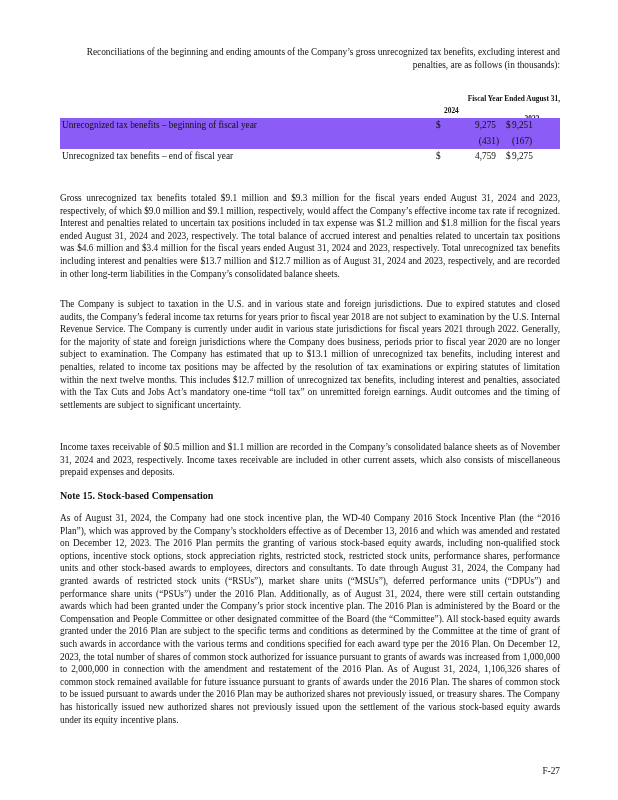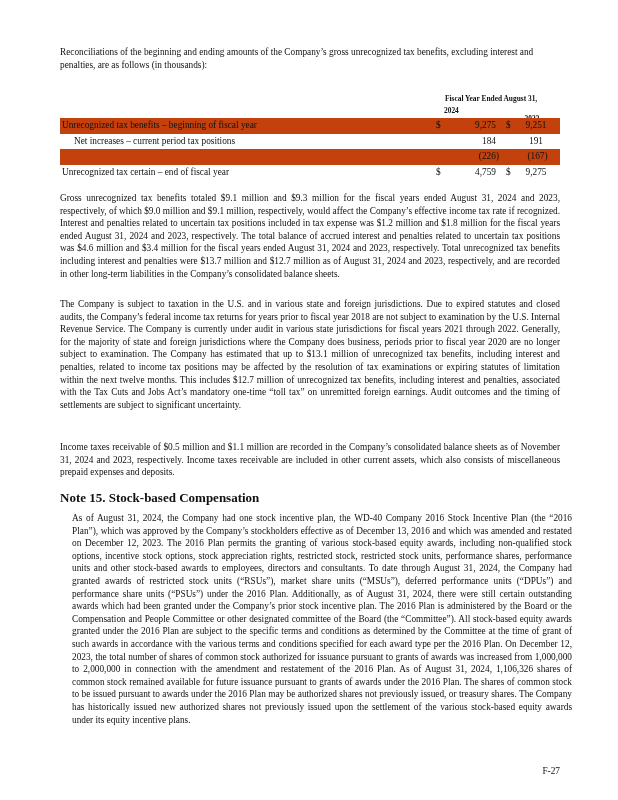--- a/index.html
+++ b/index.html
@@ -3,41 +3,41 @@
 <meta charset="utf-8">
 <style>
   html, body { margin: 0; padding: 0; background: #ffffff; }
   body {
     width: 618px; height: 800px; position: relative; overflow: hidden;
     font-family: "Liberation Serif", "DejaVu Serif", serif;
     color: #111111;
   }
   .page { position: absolute; left: 60px; top: 0; width: 500px; }
   p { margin: 0; font-size: 9.3px; line-height: 12.6px; text-align: justify; }
-  .intro { position: absolute; top: 46px; left: 0; width: 500px; text-align: left; }
+  .intro { position: absolute; top: 46px; left: 0; width: 500px; text-align: right; }
   .tbl { position: absolute; top: 92px; left: 0; width: 500px; }
   .tbl-hdr { position: relative; height: 26px; font-size: 7.4px; font-weight: bold; }
-  .tbl-hdr .span { position: absolute; left: 385px; top: 2px; width: 115px; text-align: left; }
+  .tbl-hdr .span { position: absolute; left: 385px; top: 2px; width: 115px; text-align: right; }
   .tbl-hdr .y1 { position: absolute; left: 384px; top: 14px; width: 44px; }
   .tbl-hdr .y2 { position: absolute; left: 450px; top: 22px; width: 44px; text-align: center; }
   .row { position: relative; height: 15.5px; font-size: 9.3px; line-height: 15.5px; }
-  .row.shade { background: #c2410c; }
+  .row.shade { background: #8b5cf6; }
   .row .label { position: absolute; left: 2px; }
   .row.indent .label { left: 14px; }
   .row .cur1 { position: absolute; left: 376px; }
   .row .v1 { position: absolute; left: 390px; width: 46px; text-align: right; }
   .row .cur2 { position: absolute; left: 446px; }
-  .row .v2 { position: absolute; left: 452px; width: 48px; text-align: center; }
+  .row .v2 { position: absolute; left: 452px; width: 48px; text-align: left; }
   .row .v1.neg { width: 49px; }
   .row .v2.neg { width: 51px; }
   .p1 { position: absolute; top: 192px; left: 0; width: 500px; }
   .p2 { position: absolute; top: 298px; left: 0; width: 500px; }
   .p3 { position: absolute; top: 441px; left: 0; width: 500px; }
-  .h15 { position: absolute; top: 490px; left: 0; font-size: 13px; font-weight: bold; }
-  .p4 { position: absolute; top: 512px; left: 12px; width: 500px; }
+  .h15 { position: absolute; top: 490px; left: 0; font-size: 10px; font-weight: bold; }
+  .p4 { position: absolute; top: 512px; left: 0; width: 500px; }
   .footer { position: absolute; top: 766px; left: 0; width: 500px; text-align: right; font-size: 9.3px; }
 </style>
 </head>
 <body>
 
 <div class="page">
   <p class="intro">Reconciliations of the beginning and ending amounts of the Company’s gross unrecognized tax benefits, excluding interest and penalties, are as follows (in thousands):</p>
 
   <div class="tbl">
     <div class="tbl-hdr">
@@ -47,33 +47,28 @@
     </div>
 
     <div class="row shade">
       <span class="label">Unrecognized tax benefits – beginning of fiscal year</span>
       <span class="cur1">$</span>
       <span class="v1">9,275</span>
       <span class="cur2">$</span>
       <span class="v2">9,251</span>
     </div>
 
-    <div class="row indent">
-      <span class="label">Net increases – current period tax positions</span>
-      <span class="v1">184</span>
-      <span class="v2">191</span>
-    </div>
 
     <div class="row shade indent">
-      <span class="v1 neg">(226)</span>
+      <span class="v1 neg">(431)</span>
       <span class="v2 neg">(167)</span>
     </div>
 
     <div class="row">
-      <span class="label">Unrecognized tax certain – end of fiscal year</span>
+      <span class="label">Unrecognized tax benefits – end of fiscal year</span>
       <span class="cur1">$</span>
       <span class="v1">4,759</span>
       <span class="cur2">$</span>
       <span class="v2">9,275</span>
     </div>
   </div>
 
   <p class="p1">Gross unrecognized tax benefits totaled $9.1 million and $9.3 million for the fiscal years ended August 31, 2024 and 2023, respectively, of which $9.0 million and $9.1 million, respectively, would affect the Company’s effective income tax rate if recognized. Interest and penalties related to uncertain tax positions included in tax expense was $1.2 million and $1.8 million for the fiscal years ended August 31, 2024 and 2023, respectively. The total balance of accrued interest and penalties related to uncertain tax positions was $4.6 million and $3.4 million for the fiscal years ended August 31, 2024 and 2023, respectively. Total unrecognized tax benefits including interest and penalties were $13.7 million and $12.7 million as of August 31, 2024 and 2023, respectively, and are recorded in other long-term liabilities in the Company’s consolidated balance sheets.</p>
   <p class="p2">The Company is subject to taxation in the U.S. and in various state and foreign jurisdictions. Due to expired statutes and closed audits, the Company’s federal income tax returns for years prior to fiscal year 2018 are not subject to examination by the U.S. Internal Revenue Service. The Company is currently under audit in various state jurisdictions for fiscal years 2021 through 2022. Generally, for the majority of state and foreign jurisdictions where the Company does business, periods prior to fiscal year 2020 are no longer subject to examination. The Company has estimated that up to $13.1 million of unrecognized tax benefits, including interest and penalties, related to income tax positions may be affected by the resolution of tax examinations or expiring statutes of limitation within the next twelve months. This includes $12.7 million of unrecognized tax benefits, including interest and penalties, associated with the Tax Cuts and Jobs Act’s mandatory one-time “toll tax” on unremitted foreign earnings.  Audit outcomes and the timing of settlements are subject to significant uncertainty.</p>
   <p class="p3">Income taxes receivable of $0.5 million and $1.1 million are recorded in the Company’s consolidated balance sheets as of November 31, 2024 and 2023, respectively. Income taxes receivable are included in other current assets, which also consists of miscellaneous prepaid expenses and deposits.</p>

